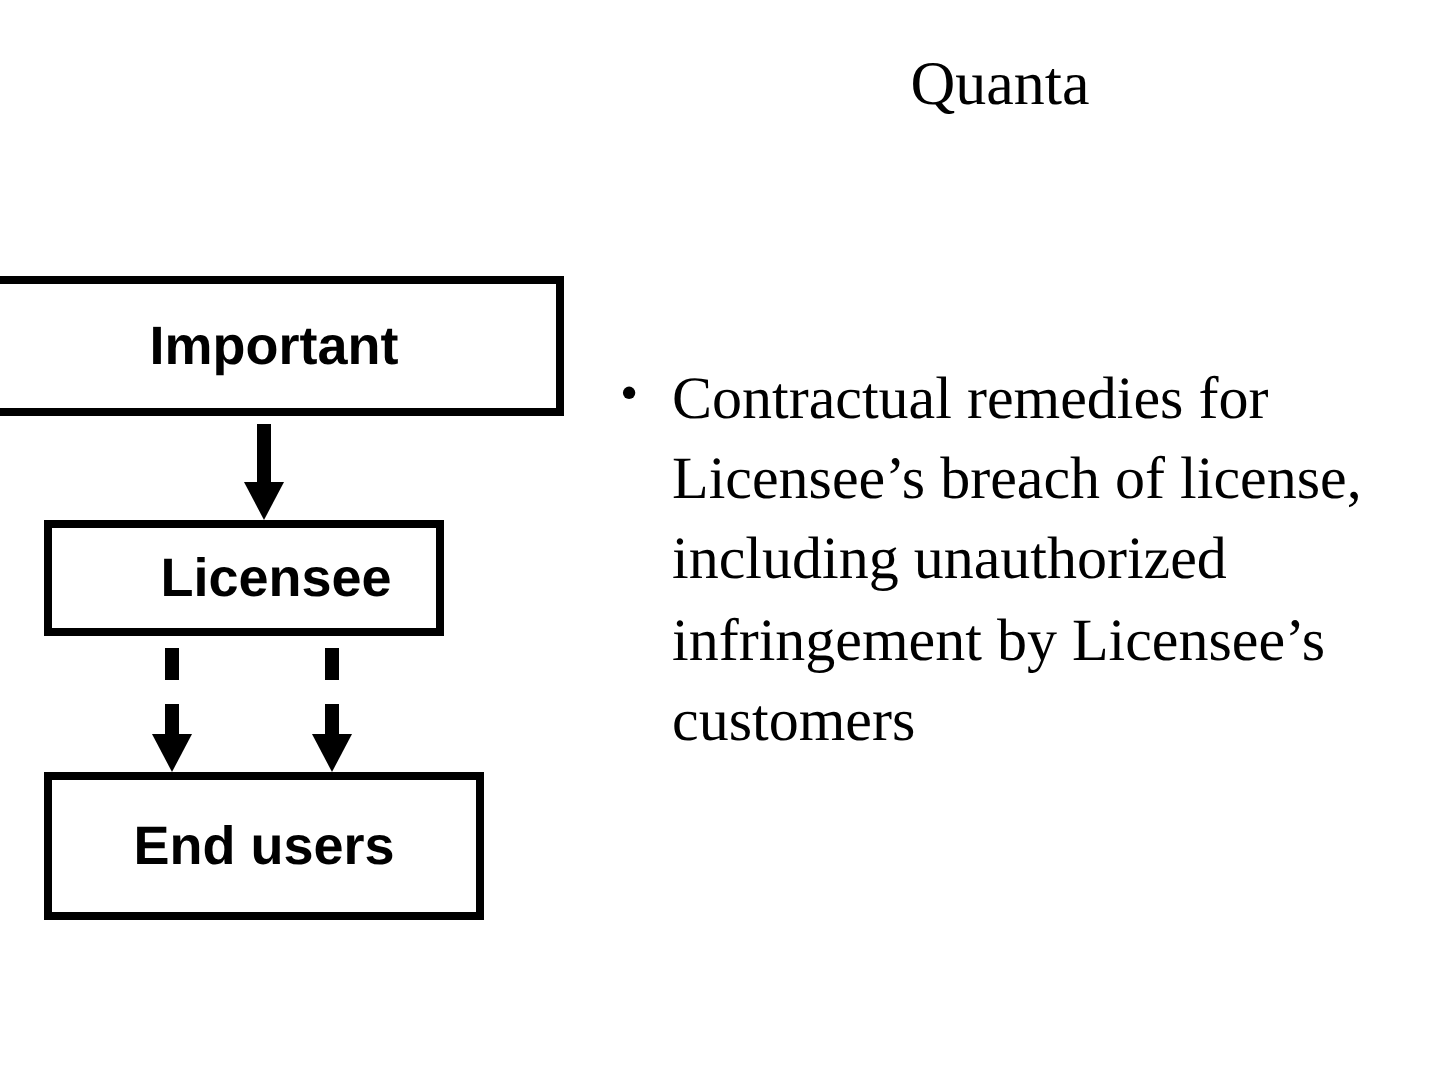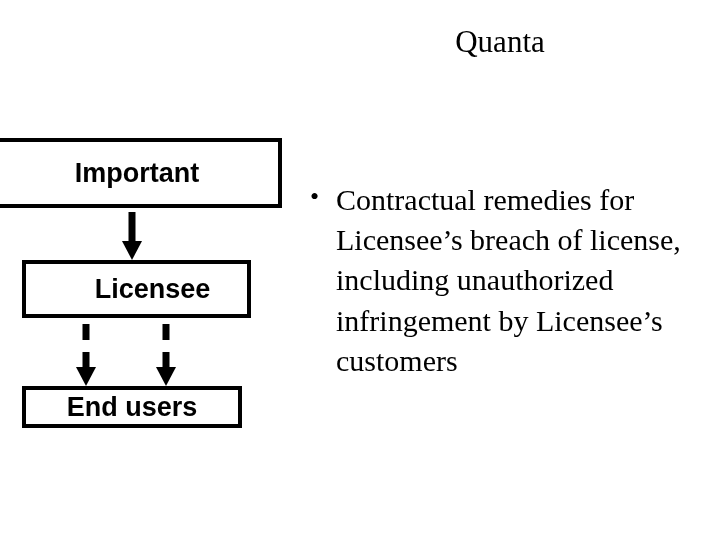--- a/index.html
+++ b/index.html
@@ -56,29 +56,29 @@
 
   #node-patentee {
     left: -8px;
     top: 0px;
     width: 290px;
     height: 70px;
   }
   #node-licensee {
     left: 22px;
     top: 122px;
-    width: 229px;
+    width: 200px;
     height: 58px;
     padding-left: 32px;
   }
   #node-endusers {
     left: 22px;
     top: 248px;
     width: 220px;
-    height: 42px;
+    height: 74px;
   }
 
   
   .arrow-svg {
     position: absolute;
     left: 0;
     top: 0;
     width: 300px;
     height: 320px;
     overflow: visible;

